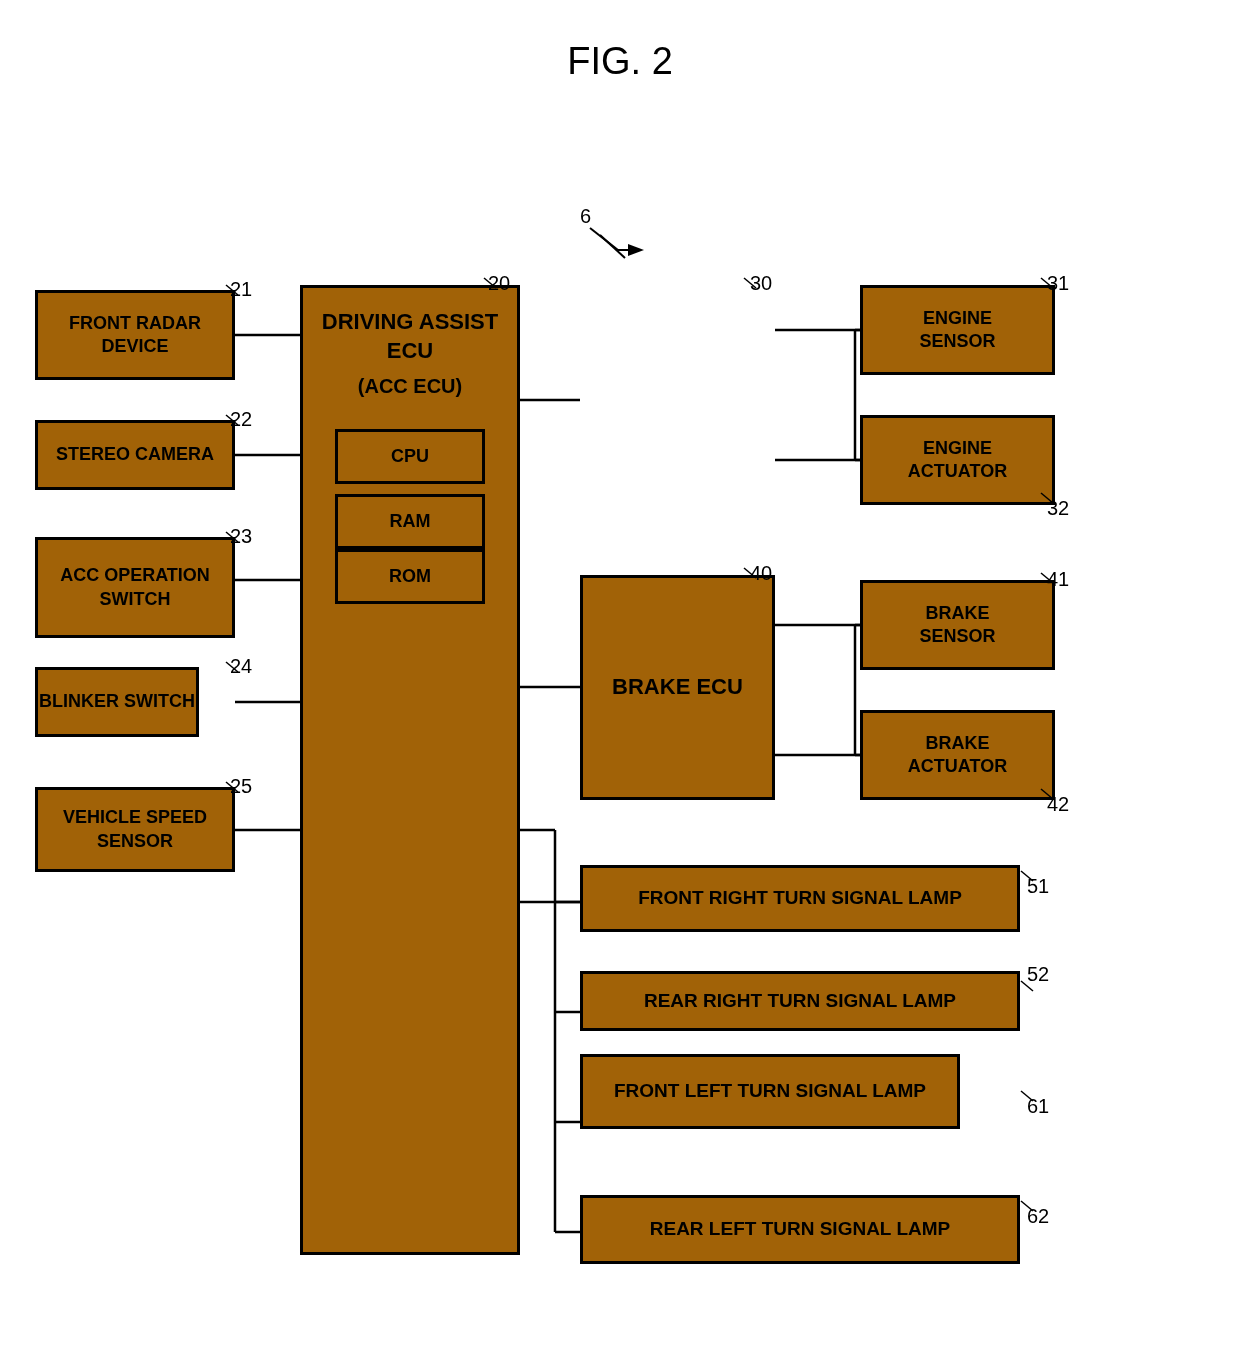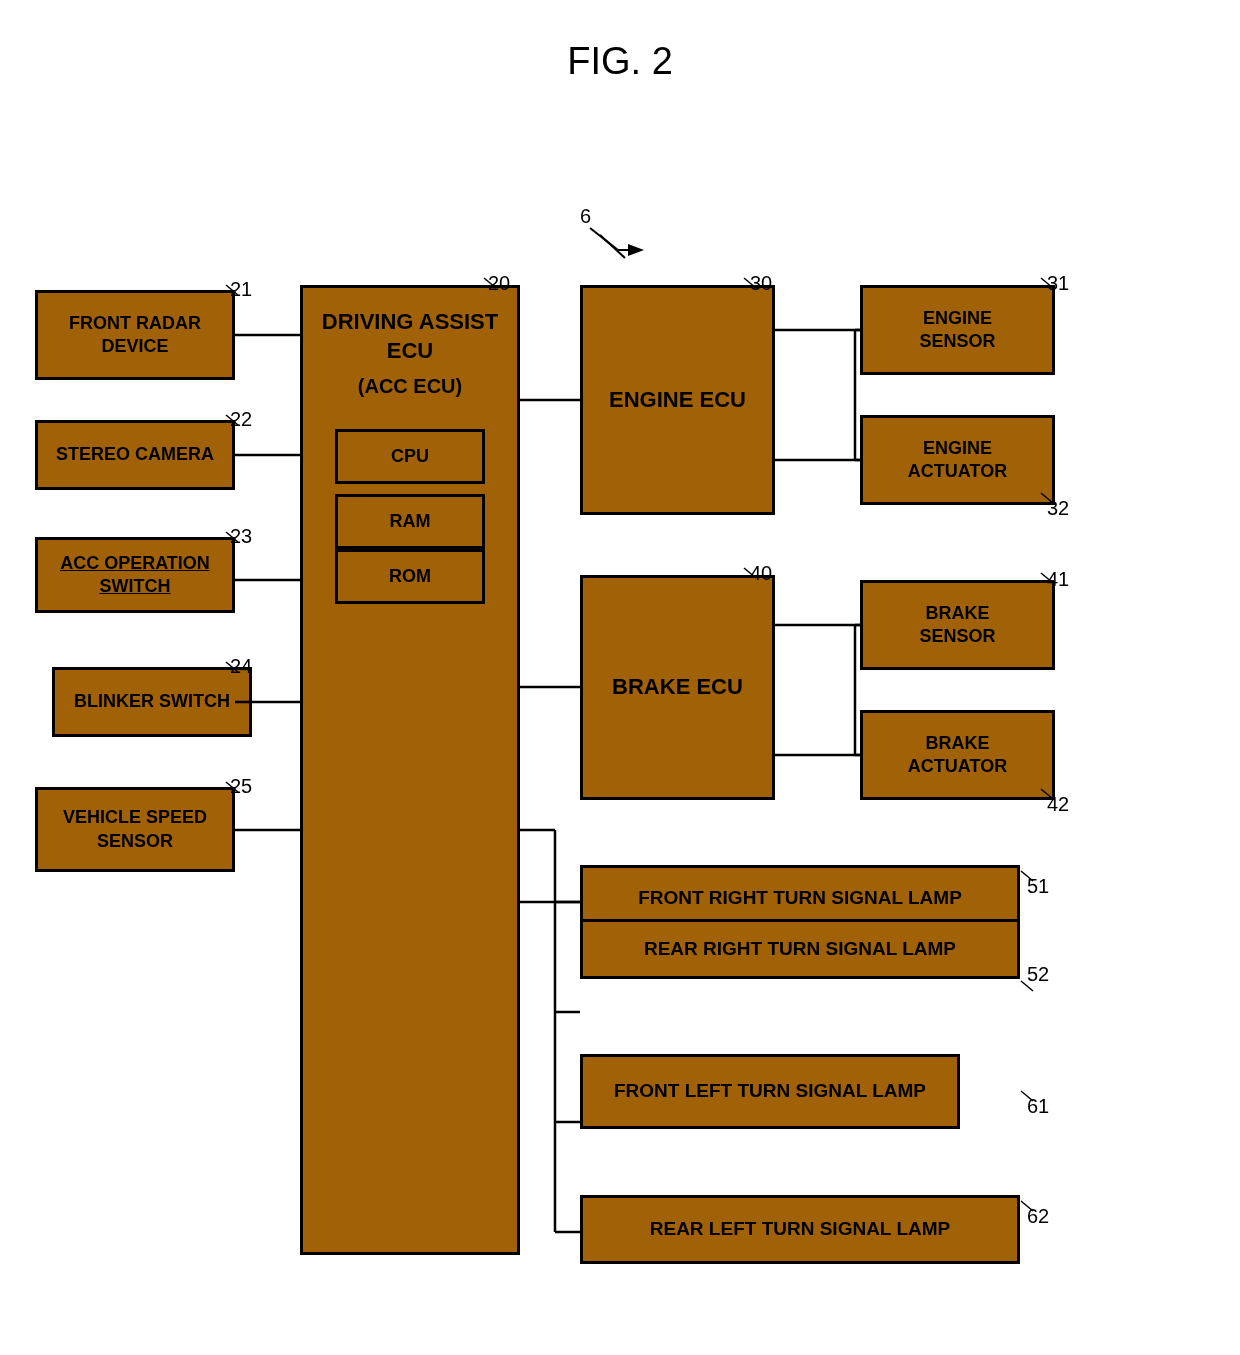--- a/index.html
+++ b/index.html
@@ -73,26 +73,26 @@
   <div class="box" style="left:35px; top:290px; width:200px; height:90px;">
     <span>FRONT RADAR<br>DEVICE</span>
   </div>
   <div class="ref" style="top:278px; left:230px;">21</div>
 
   <div class="box" style="left:35px; top:420px; width:200px; height:70px;">
     <span>STEREO CAMERA</span>
   </div>
   <div class="ref" style="top:408px; left:230px;">22</div>
 
-  <div class="box" style="left:35px; top:537px; width:200px; height:76px;text-decoration:underline;">
+  <div class="box" style="left:35px; top:537px; width:200px; height:101px;">
     <span>ACC OPERATION<br>SWITCH</span>
   </div>
   <div class="ref" style="top:525px; left:230px;">23</div>
 
-  <div class="box" style="left:52px; top:667px; width:200px; height:70px;">
+  <div class="box" style="left:35px; top:667px; width:164px; height:70px;">
     <span>BLINKER SWITCH</span>
   </div>
   <div class="ref" style="top:655px; left:230px;">24</div>
 
   <div class="box" style="left:35px; top:787px; width:200px; height:85px;">
     <span>VEHICLE SPEED<br>SENSOR</span>
   </div>
   <div class="ref" style="top:775px; left:230px;">25</div>
 
   <div class="box" style="left:300px; top:285px; width:220px; height:970px; flex-direction:column; justify-content:flex-start; padding-top:20px; font-size:22px;">
@@ -106,23 +106,20 @@
     <div class="box" style="position:relative; left:0; top:0; width:150px; height:55px; font-size:18px;">
       <span>RAM</span>
     </div>
 
     <div class="box" style="position:relative; left:0; top:0; width:150px; height:55px; margin-bottom:10px; font-size:18px;">
       <span>ROM</span>
     </div>
   </div>
   <div class="ref" style="top:272px; left:488px;">20</div>
 
-  <div class="box" style="left:580px; top:285px; width:195px; height:230px; font-size:22px;">
-    <span>ENGINE ECU</span>
-  </div>
   <div class="ref" style="top:272px; left:750px;">30</div>
 
   <div class="box" style="left:580px; top:575px; width:195px; height:225px; font-size:22px;">
     <span>BRAKE ECU</span>
   </div>
   <div class="ref" style="top:562px; left:750px;">40</div>
 
   <div class="box" style="left:860px; top:285px; width:195px; height:90px; font-size:18px;">
     <span>ENGINE<br>SENSOR</span>
   </div>
@@ -141,21 +138,21 @@
   <div class="box" style="left:860px; top:710px; width:195px; height:90px; font-size:18px;">
     <span>BRAKE<br>ACTUATOR</span>
   </div>
   <div class="ref" style="top:793px; left:1047px;">42</div>
 
   <div class="box" style="left:580px; top:865px; width:440px; height:67px; font-size:19px;">
     <span>FRONT RIGHT TURN SIGNAL LAMP</span>
   </div>
   <div class="ref" style="top:875px; left:1027px;">51</div>
 
-  <div class="box" style="left:580px; top:919px; width:440px; height:60px; font-size:19px;">
+  <div class="box" style="left:580px; top:971px; width:440px; height:60px; font-size:19px;">
     <span>REAR RIGHT TURN SIGNAL LAMP</span>
   </div>
   <div class="ref" style="top:963px; left:1027px;">52</div>
 
   <div class="box" style="left:580px; top:1054px; width:380px; height:75px; font-size:19px;">
     <span>FRONT LEFT TURN SIGNAL LAMP</span>
   </div>
   <div class="ref" style="top:1095px; left:1027px;">61</div>
 
   <div class="box" style="left:580px; top:1195px; width:440px; height:69px; font-size:19px;">

